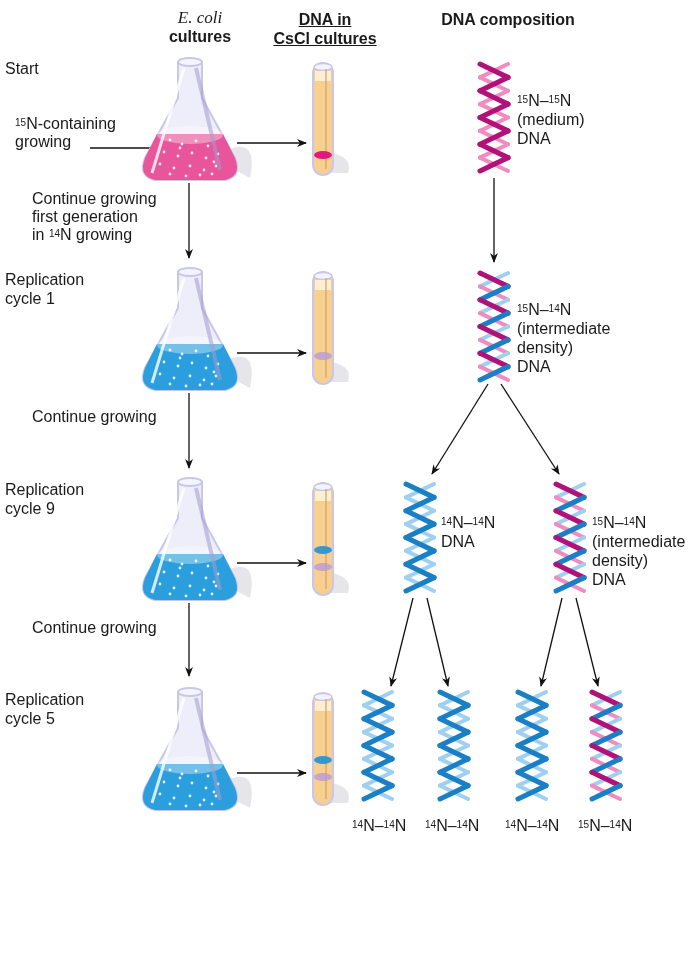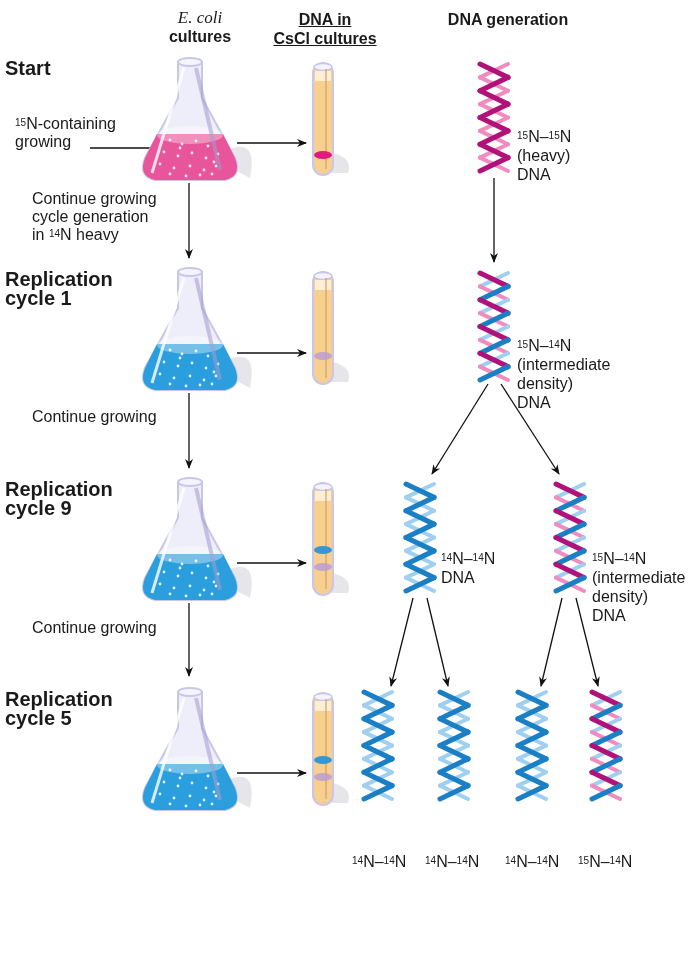--- a/index.html
+++ b/index.html
@@ -1,38 +1,38 @@
 <!DOCTYPE html>
 <html><head>
 <meta charset="utf-8">
 <style>
   html, body { margin:0; padding:0; background:#ffffff; }
   body { width:697px; height:973px; position:relative; overflow:hidden;
          font-family:"Liberation Sans", sans-serif; color:#1a1a1a; }
   .abs { position:absolute; }
   .hdr { font-weight:bold; font-size:16px; line-height:19px; text-align:center; }
   .hdr-it { font-family:"Liberation Serif", serif; font-style:italic; font-weight:normal; font-size:17px; }
-  .stage { font-weight:bold; font-size:20px; line-height:19px; }
+  .stage { font-weight:normal; font-size:16px; line-height:19px; }
   .note { font-size:16px; line-height:18px; }
-  .lbl { font-size:16px; line-height:19px;margin-top:36px; }
+  .lbl { font-size:16px; line-height:19px; }
   sup { font-size:10px; vertical-align:top; position:relative; top:-1px; }
   svg.overlay { position:absolute; left:0; top:0; }
 </style>
 </head>
 <body>
 
 <div class="abs hdr" style="left:150px; top:8px; width:100px;">
   <div class="hdr-it">E. coli</div>
   <div>cultures</div>
 </div>
 <div class="abs hdr" style="left:265px; top:10px; width:120px;text-decoration:underline;">
   <div>DNA in</div>
   <div>CsCl cultures</div>
 </div>
-<div class="abs hdr" style="left:418px; top:10px; width:180px;">DNA generation</div>
+<div class="abs hdr" style="left:418px; top:10px; width:180px;">DNA composition</div>
 
 <div class="abs stage" style="left:5px; top:59px;">
   <div>Start</div>
 </div>
 <div class="abs stage" style="left:5px; top:270px;">
   <div>Replication</div>
   <div>cycle 1</div>
 </div>
 <div class="abs stage" style="left:5px; top:480px;">
   <div>Replication</div>
@@ -43,29 +43,29 @@
   <div>cycle 5</div>
 </div>
 
 <div class="abs note" style="left:15px; top:115px;">
   <div><sup>15</sup><span>N-containing</span></div>
   <div>growing</div>
 </div>
 
 <div class="abs note" style="left:32px; top:190px;">
   <div>Continue growing</div>
-  <div>cycle generation</div>
-  <div><span>in </span><sup>14</sup><span>N heavy</span></div>
+  <div>first generation</div>
+  <div><span>in </span><sup>14</sup><span>N growing</span></div>
 </div>
 <div class="abs note" style="left:32px; top:408px;">Continue growing</div>
 <div class="abs note" style="left:32px; top:619px;">Continue growing</div>
 
 <div class="abs lbl" style="left:517px; top:91px;">
   <div><sup>15</sup><span>N</span><span>–</span><sup>15</sup><span>N</span></div>
-  <div>(heavy)</div>
+  <div>(medium)</div>
   <div>DNA</div>
 </div>
 <div class="abs lbl" style="left:517px; top:300px;">
   <div><sup>15</sup><span>N</span><span>–</span><sup>14</sup><span>N</span></div>
   <div>(intermediate</div>
   <div>density)</div>
   <div>DNA</div>
 </div>
 <div class="abs lbl" style="left:441px; top:513px;">
   <div><sup>14</sup><span>N</span><span>–</span><sup>14</sup><span>N</span></div>

